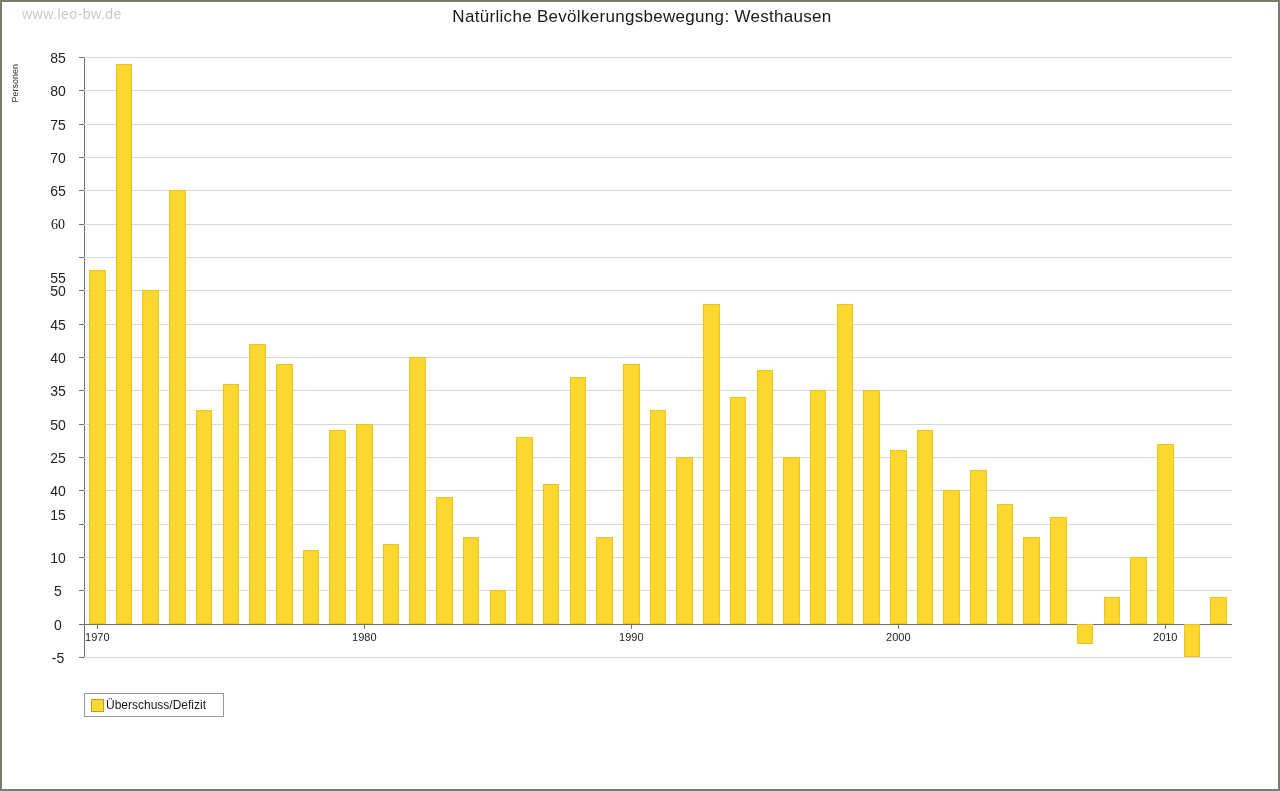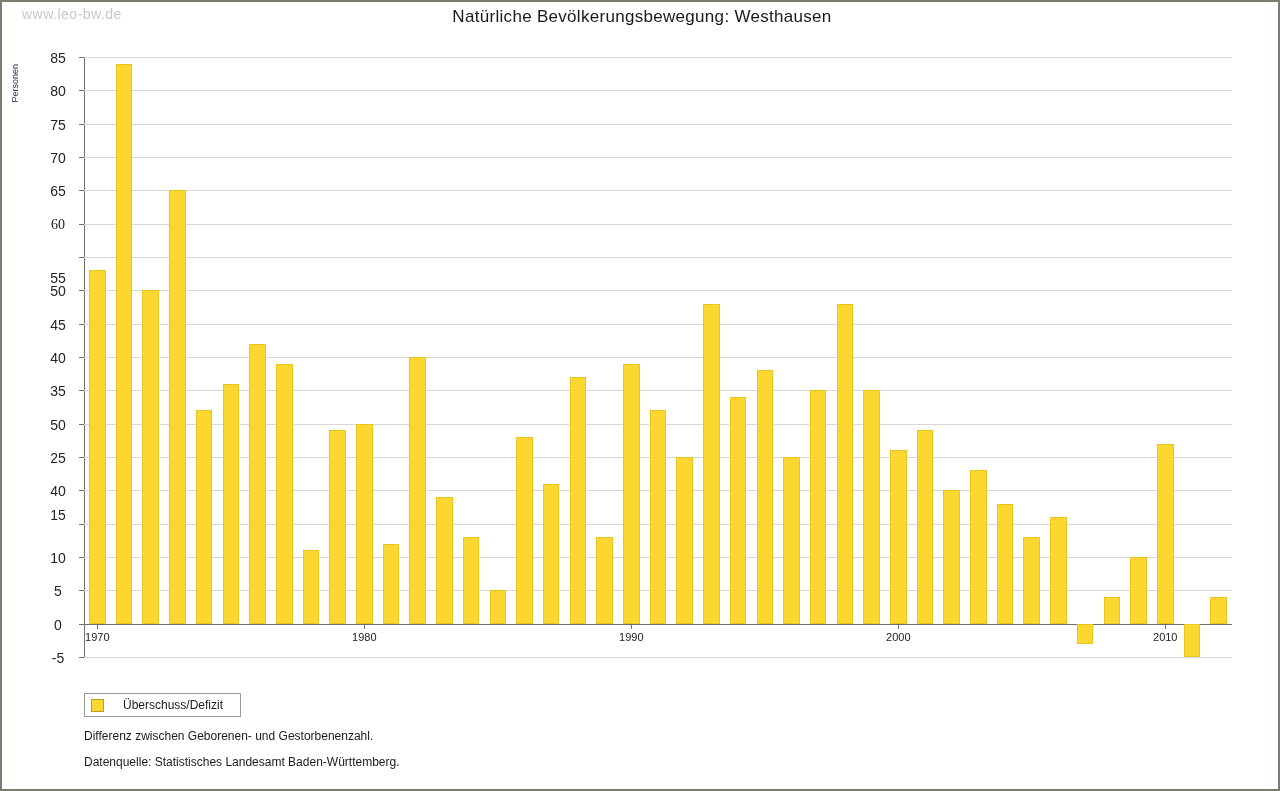--- a/index.html
+++ b/index.html
@@ -109,21 +109,21 @@
   }
   #legend {
     position: absolute;
     left: 82px;
     top: 691px;
     border: 1px solid #9a9a9a;
     background: #ffffff;
     padding: 4px 17px 4px 6px;
     display: inline-flex;
     align-items: center;
-    gap: 19px;
+    gap: 2px;
   }
   #legend .swatch {
     width: 11px;
     height: 11px;
     background: #fbd730;
     border: 1px solid #b9a21c;
     display: inline-block;
   }
   #legend .lab {
     font-size: 12px;
@@ -261,16 +261,14 @@
       <div class="xtick-label" style="left: 814.279px; top: 573.667px;">2000</div>
       <div class="xtick-mark" style="left: 1081.26px; top: 566.667px;"></div>
       <div class="xtick-label" style="left: 1081.26px; top: 573.667px;">2010</div>
     </div>
 
   <div id="legend">
     <span class="swatch"></span>
     <span class="lab">Überschuss/Defizit</span>
   </div>
 
-  <div class="note" id="note1">Differenz zwischen Geborenen- und Gestorbenenzahl.</div>
-  <div class="note" id="note2">Datenquelle: Statistisches Landesamt Baden-Württemberg.</div>
 
 </div>
 
 </body></html>

